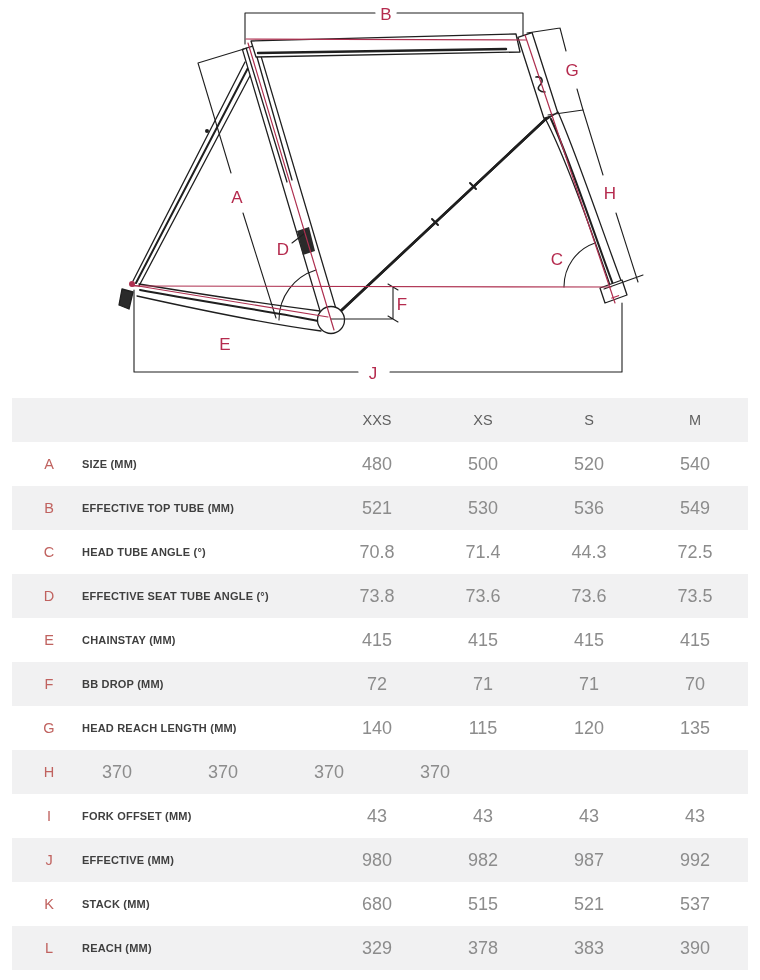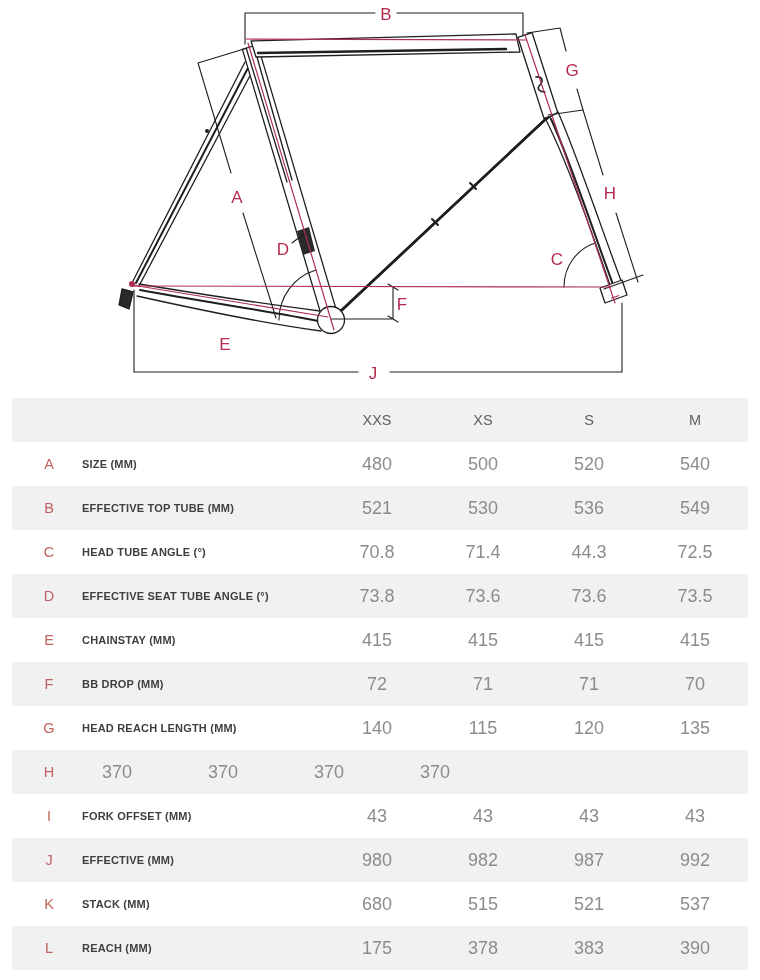--- a/index.html
+++ b/index.html
@@ -189,18 +189,18 @@
       <div class="cell letter">K</div>
       <div class="cell label">STACK (MM)</div>
       <div class="cell value">680</div>
       <div class="cell value">515</div>
       <div class="cell value">521</div>
       <div class="cell value">537</div>
     </div>
     <div class="row alt">
       <div class="cell letter">L</div>
       <div class="cell label">REACH (MM)</div>
-      <div class="cell value">175</div>
+      <div class="cell value">329</div>
       <div class="cell value">378</div>
       <div class="cell value">383</div>
       <div class="cell value">390</div>
     </div>
   </div>
 
 </body></html>

